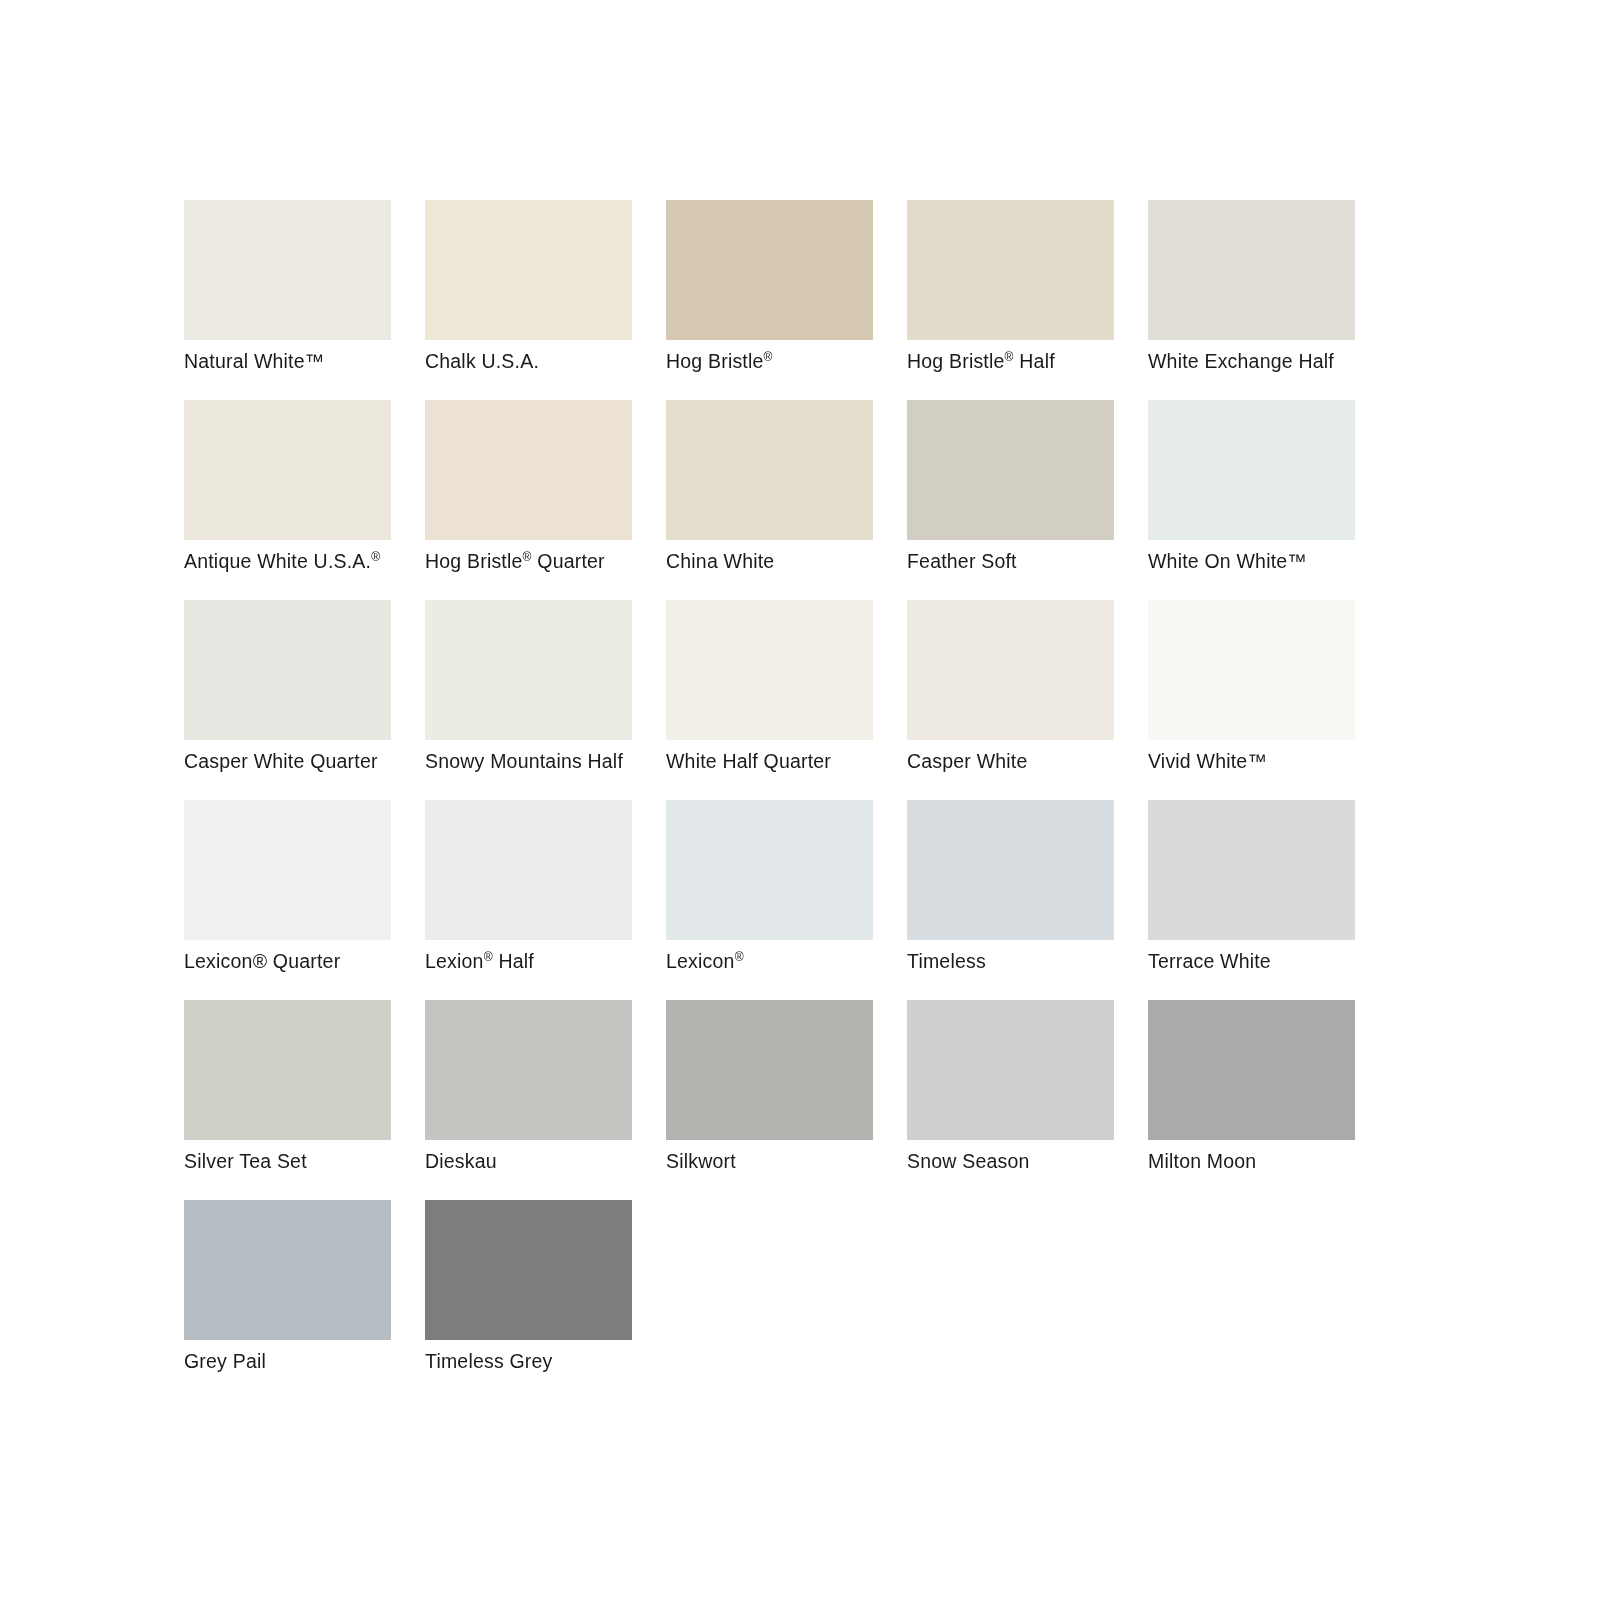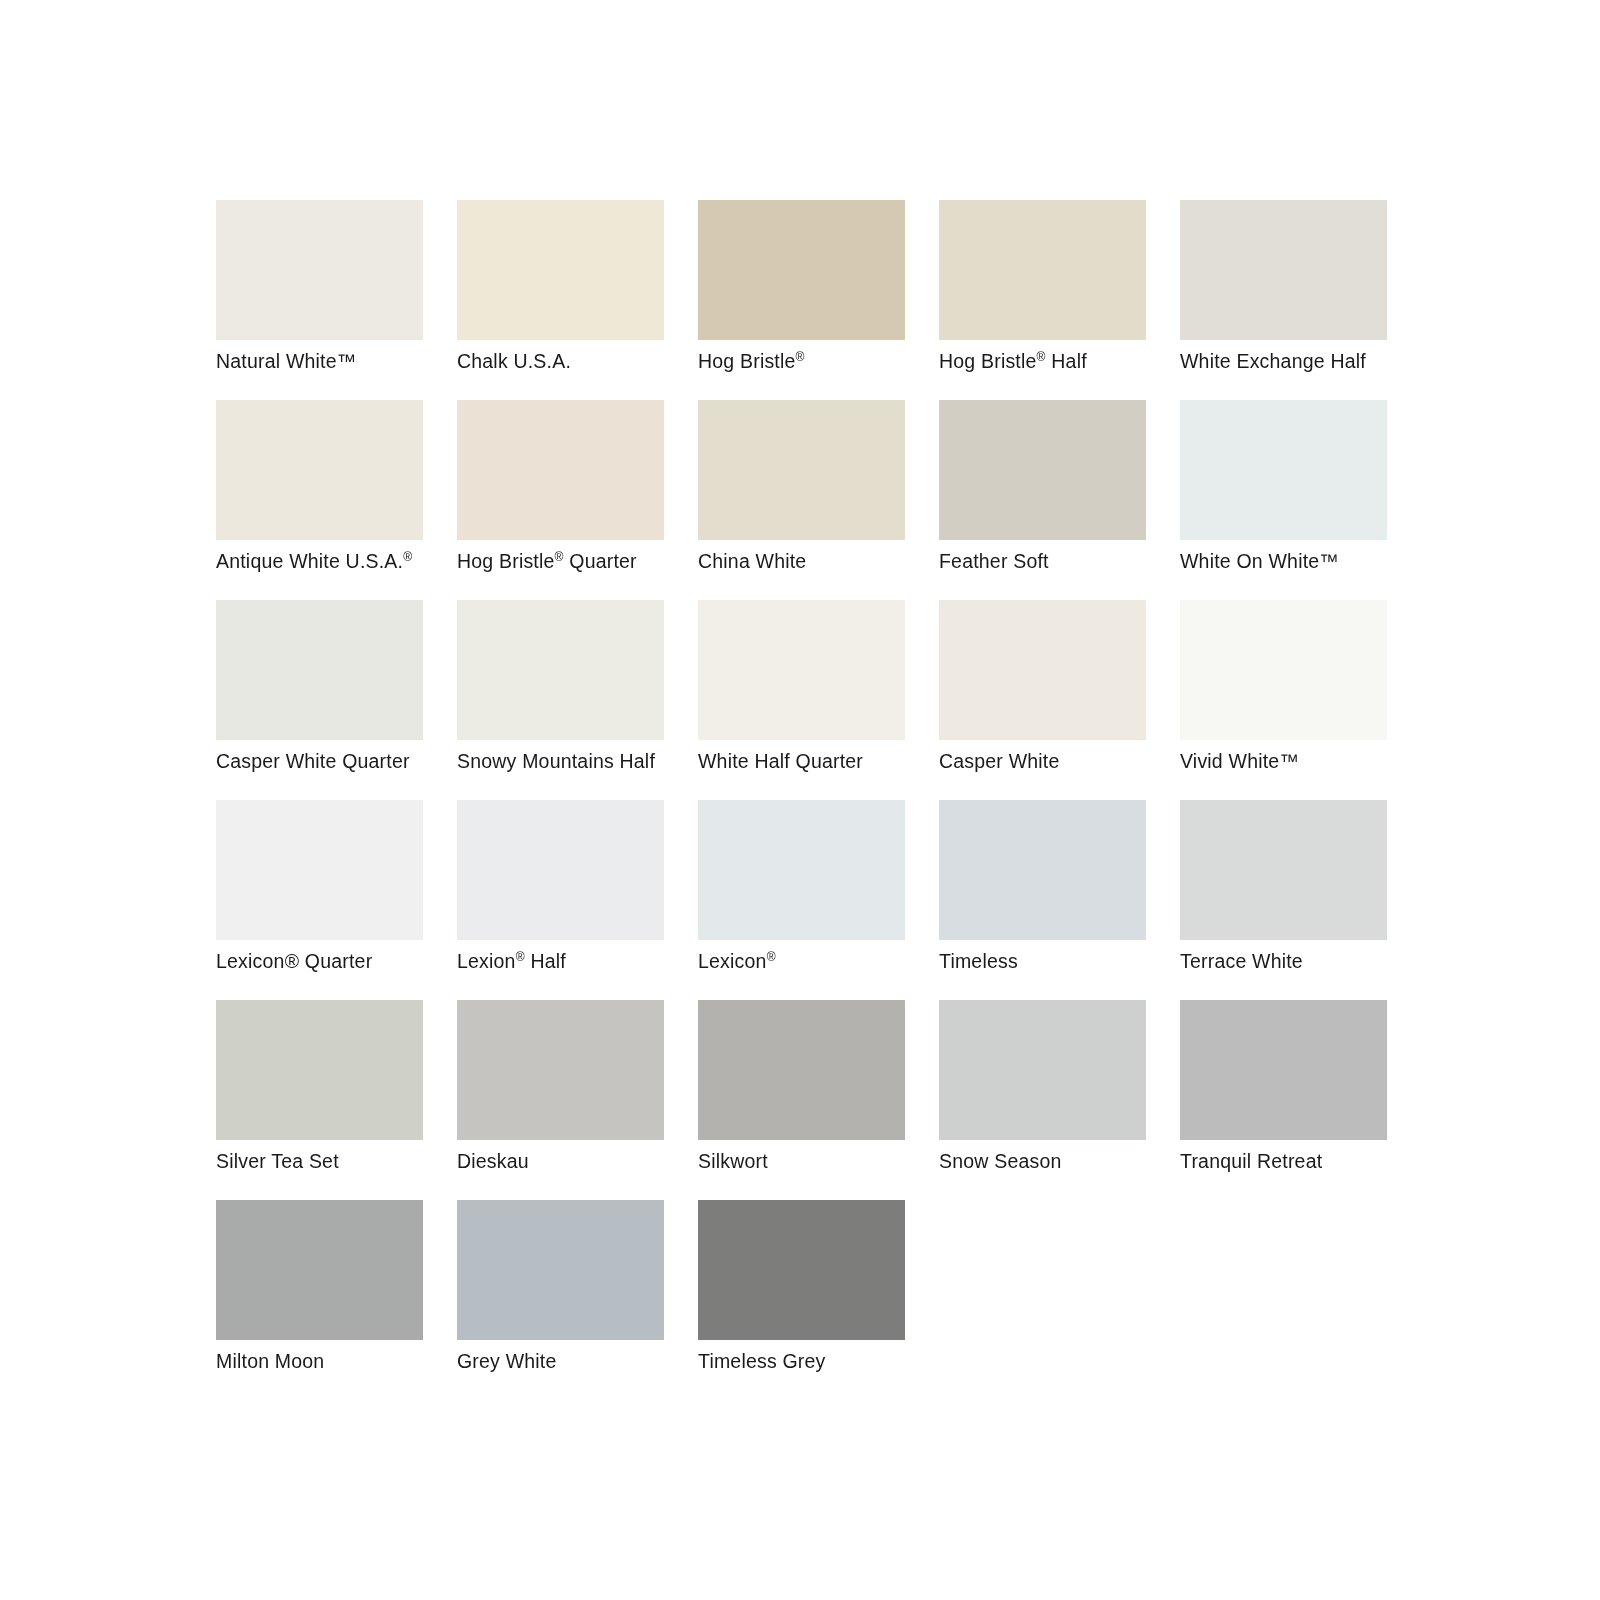--- a/index.html
+++ b/index.html
@@ -9,21 +9,21 @@
   }
   body {
     width: 1600px;
     height: 1600px;
     font-family: "Liberation Sans", sans-serif;
     -webkit-font-smoothing: antialiased;
   }
 
   #swatch-chart {
     position: absolute;
-    left: 216px;
+    left: 184px;
     top: 200px;
     width: 1172px;
   }
 
   .swatch-grid {
     display: grid;
     grid-template-columns: repeat(5, 207px);
     grid-auto-rows: 200px;
     column-gap: 34px;
     row-gap: 0px;
@@ -159,29 +159,25 @@
       </div>
       <div class="swatch-cell">
         <div class="swatch-chip" style="background: rgb(179, 178, 175);"></div>
         <div class="swatch-label">Silkwort</div>
       </div>
       <div class="swatch-cell">
         <div class="swatch-chip" style="background: rgb(206, 208, 208);"></div>
         <div class="swatch-label">Snow Season</div>
       </div>
       <div class="swatch-cell">
-        <div class="swatch-chip" style="background: rgb(188, 188, 188);"></div>
-        <div class="swatch-label">Tranquil Retreat</div>
-      </div>
-      <div class="swatch-cell">
         <div class="swatch-chip" style="background: rgb(169, 171, 171);"></div>
         <div class="swatch-label">Milton Moon</div>
       </div>
       <div class="swatch-cell">
         <div class="swatch-chip" style="background: rgb(182, 190, 196);"></div>
-        <div class="swatch-label">Grey White</div>
+        <div class="swatch-label">Grey Pail</div>
       </div>
       <div class="swatch-cell">
         <div class="swatch-chip" style="background: rgb(125, 126, 124);"></div>
         <div class="swatch-label">Timeless Grey</div>
       </div>
     </div>
 </div>
 
 </body></html>

